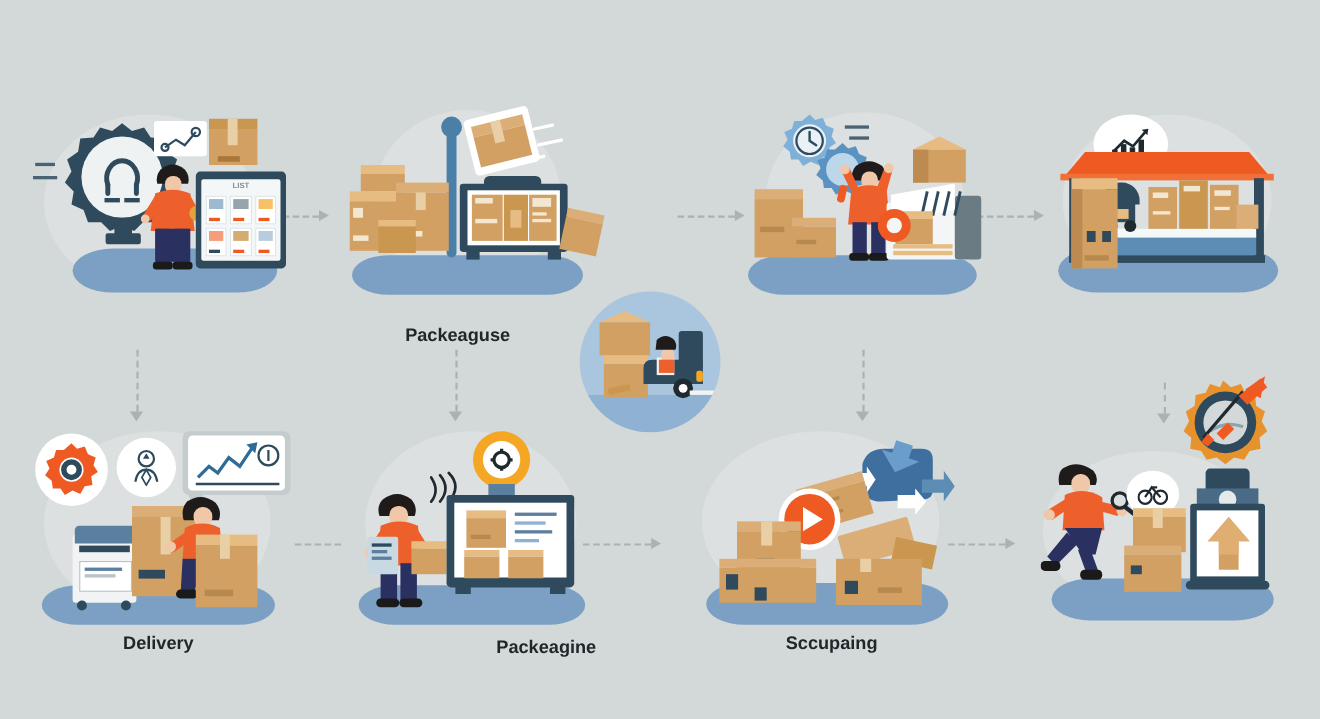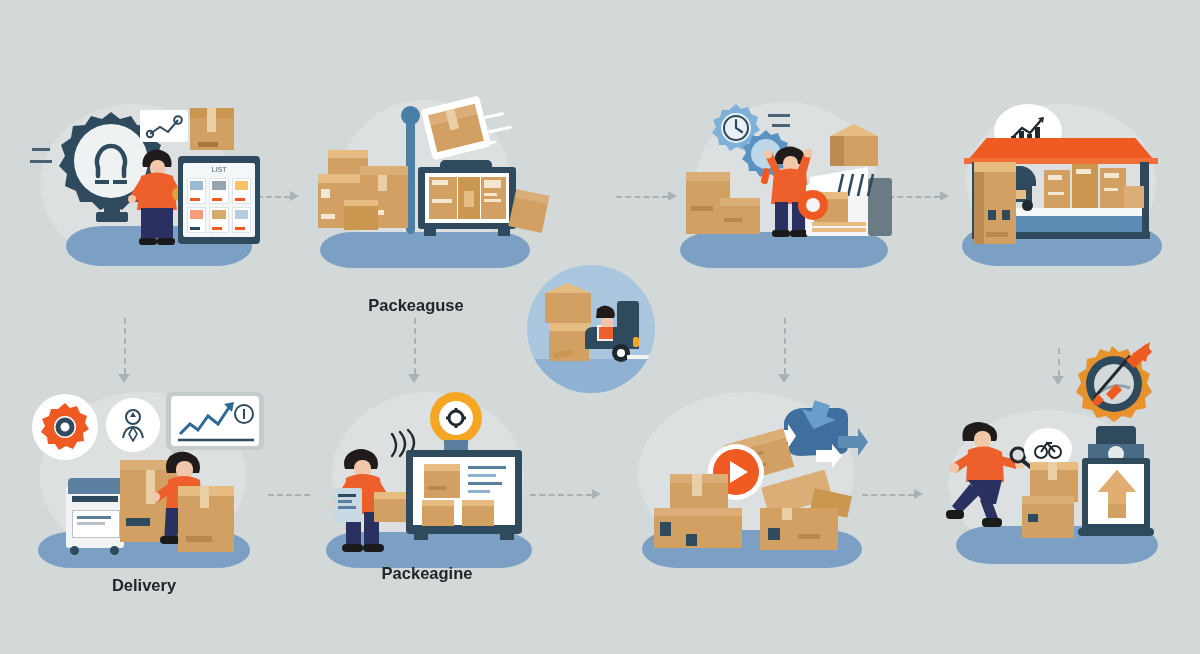--- a/index.html
+++ b/index.html
@@ -564,21 +564,21 @@
         </div>
         <div class="box" style="left:56px;top:50px;width:32px;height:26px;">
           <div class="bx-top" style="left:0;top:0;width:32px;height:6px;background:#e6bc83;"></div>
           <div class="bx-face" style="left:0;top:6px;width:32px;height:20px;"></div>
         </div>
         <div style="position:absolute;left:0;top:76px;width:116px;height:8px;background:#2e4a5c;border-radius:4px;"></div>
         <div style="position:absolute;left:8px;top:82px;width:14px;height:8px;background:#2e4a5c;"></div>
         <div style="position:absolute;left:94px;top:82px;width:14px;height:8px;background:#2e4a5c;"></div>
       </div>
     </div>
-    <div class="caption" style="top:172px;">Packeagine</div>
+    <div class="caption" style="top:188px;text-align:right;">Packeagine</div>
   </div>
 
   <div class="step" style="left:628px;top:392px;width:256px;height:212px;">
     <div class="scene" style="width:256px;height:176px;">
       <div class="halo" style="left:10px;top:0px;width:216px;height:164px;"></div>
       <div class="ground" style="left:14px;top:138px;width:220px;height:38px;"></div>
 
       <svg style="position:absolute;left:136px;top:8px;" width="104" height="72" viewBox="0 0 104 72">
         <path d="M20 22 q4-14 20-14 l34 0 q10 0 10 10 l0 28 q0 8-9 8 l-38 2 q-14 0-17-12Z" fill="#3f6f9e"></path>
         <path d="M46 2 L62 2 L62 14 L72 14 L54 30 L36 14 L46 14Z" fill="#6a9dc9" transform="rotate(18 54 16)"></path>
@@ -615,20 +615,21 @@
 
       <div style="position:absolute;left:126px;top:86px;width:96px;height:72px;">
         <div style="position:absolute;left:10px;top:0;width:66px;height:30px;background:#dbad77;transform:rotate(-16deg);border-radius:2px;"></div>
         <div style="position:absolute;left:58px;top:14px;width:38px;height:22px;background:#c9974f;transform:rotate(12deg);"></div>
         <div class="bx-face" style="left:6px;top:30px;width:78px;height:42px;"></div>
         <div class="bx-lbl" style="left:14px;top:50px;width:12px;height:12px;background:#2e4a5c;"></div>
         <div class="bx-lbl" style="left:44px;top:56px;width:22px;height:5px;background:#b8894f;"></div>
         <div class="bx-tape" style="left:28px;top:30px;width:10px;height:12px;"></div>
       </div>
     </div>
+    <div class="caption" style="top:184px;">Sccupaing</div>
   </div>
 
   <div class="step" style="left:926px;top:340px;width:256px;height:264px;">
     <div class="scene" style="width:256px;height:228px;">
       <div class="halo" style="left:22px;top:70px;width:200px;height:146px;"></div>
       <div class="ground" style="left:30px;top:186px;width:202px;height:38px;"></div>
 
       <svg style="position:absolute;left:138px;top:0px;" width="100" height="86" viewBox="0 0 100 86">
         <g fill="#e8922e">
           <path d="M48 6 L55 12 L64 9 L68 17 L77 19 L78 29 L86 34 L83 43 L88 52 L81 58 L82 68 L72 70 L67 78 L58 76 L50 82 L42 76 L33 78 L28 70 L18 68 L19 58 L12 52 L17 43 L14 34 L22 29 L23 19 L32 17 L36 9 L45 12Z"></path>

